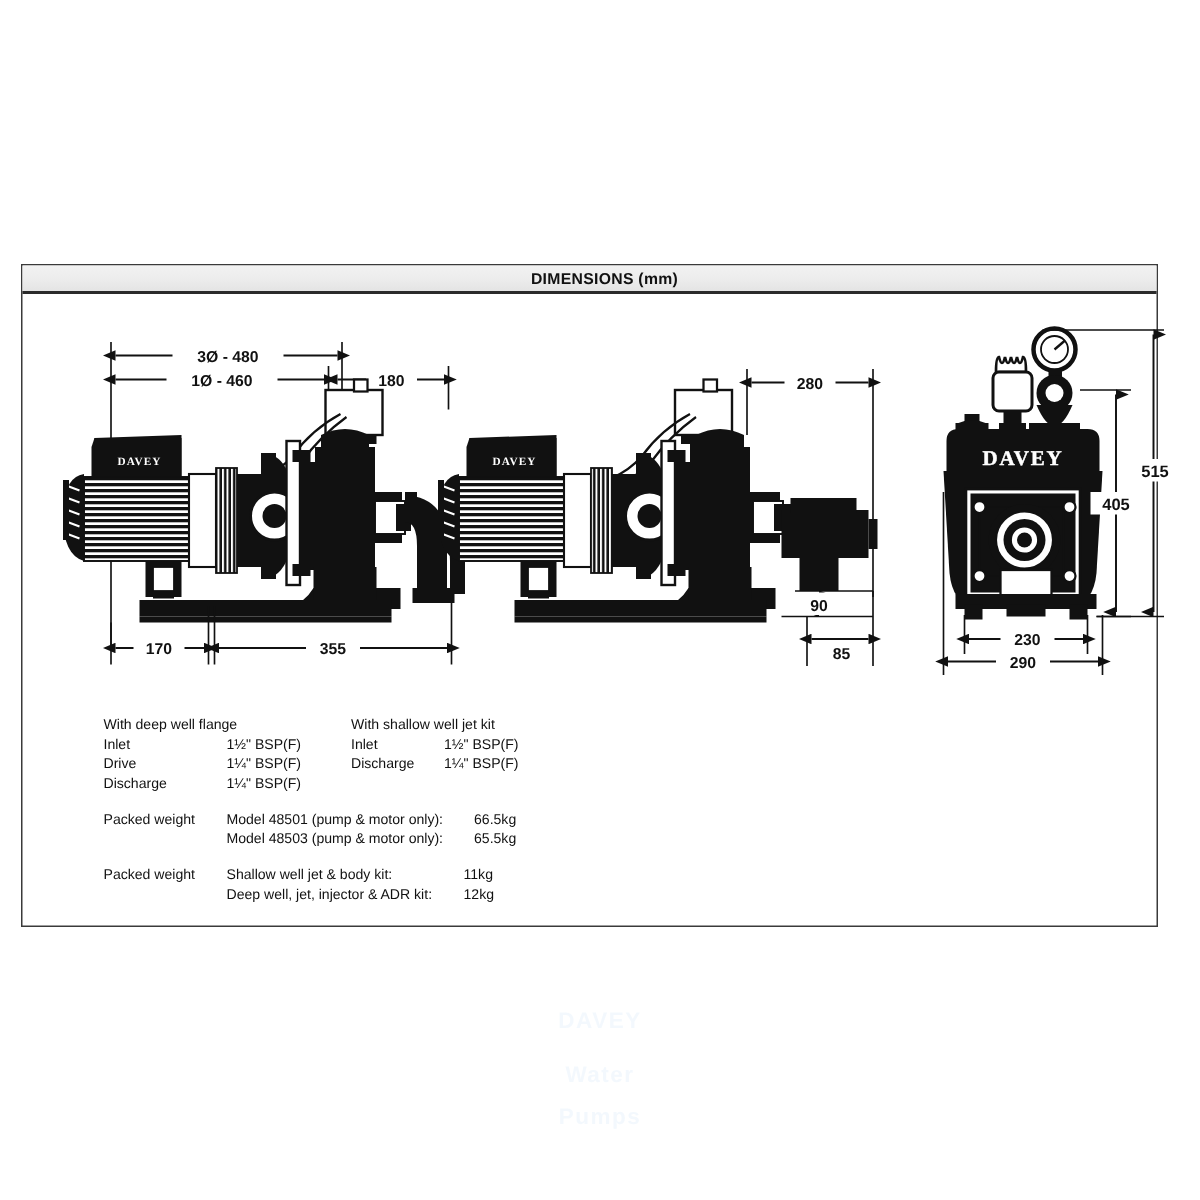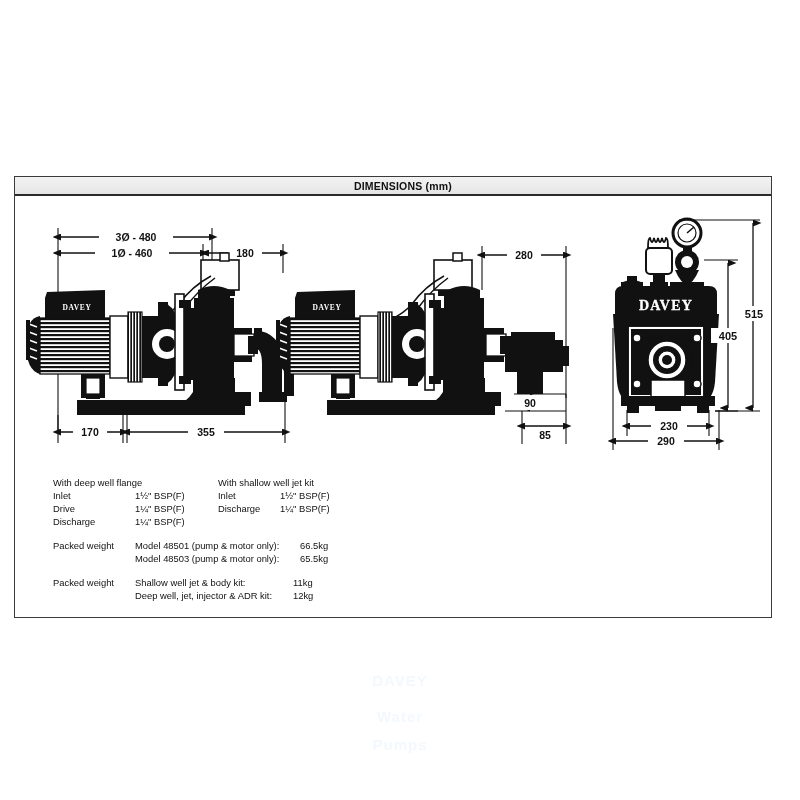--- a/index.html
+++ b/index.html
@@ -44,21 +44,21 @@
   #panel-header-title {
     font-size: 10.5px;
     font-weight: bold;
     color: #111111;
     letter-spacing: 0.2px;
   }
 
   
   #drawing-area {
     position: absolute;
-    left: 0;
+    left: 16px;
     top: 21px;
     width: 756px;
     height: 419px;
   }
   #drawing-svg { display: block; }
 
   
   #watermark {
     position: absolute;
     left: 300px;

